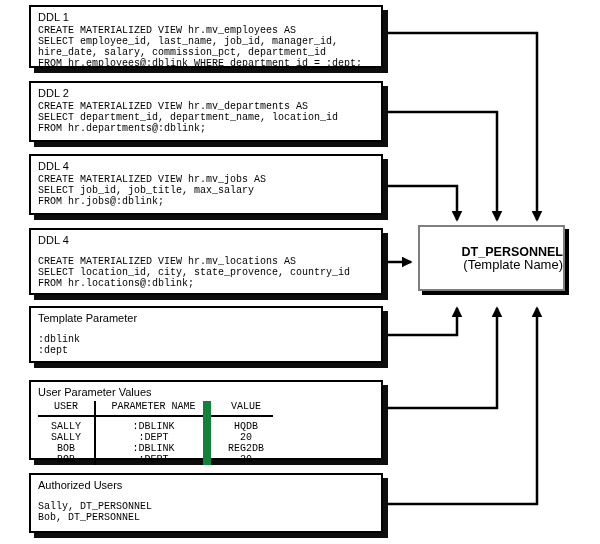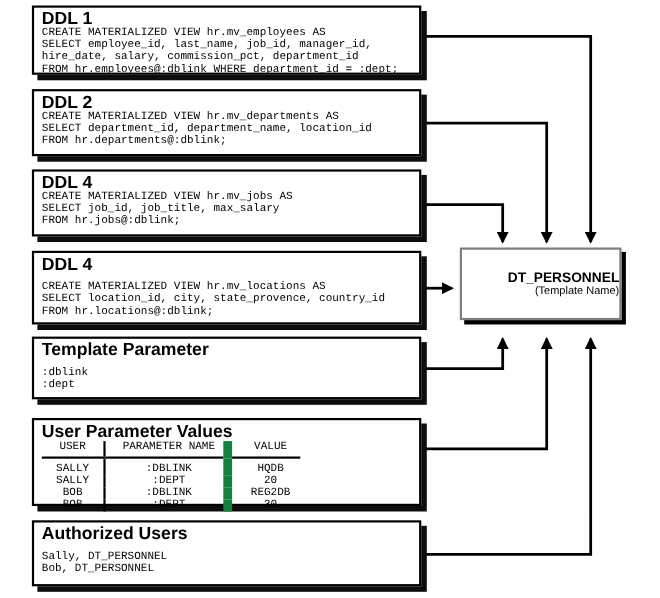--- a/index.html
+++ b/index.html
@@ -23,22 +23,22 @@
     width: 354px;
     box-sizing: border-box;
     background: #ffffff;
     border: 2px solid #000000;
     box-shadow: 5px 5px 0 #0d0d0d;
     padding: 4px 4px 0 7px;
     z-index: 1;
   }
   .box-title {
     font-family: "Liberation Sans", sans-serif;
-    font-weight: bold;
-    font-size: 16px;
+    font-weight: normal;
+    font-size: 11px;
     line-height: 13px;
     color: #000000;
     white-space: pre;
   }
   .code { margin-top: 1px; }
   .code.gap { margin-top: 9px; }
   .code div {
     font-family: "Liberation Mono", "DejaVu Sans Mono", monospace;
     font-size: 10px;
     line-height: 11px;
@@ -82,21 +82,21 @@
     justify-content: center;
   }
   .template-name {
     font-weight: bold;
     font-size: 12.5px;
     line-height: 13px;
     color: #000000;
     white-space: pre;
   }
   .template-subtitle {
-    font-size: 10px;
+    font-size: 13px;
     line-height: 12px;
     color: #000000;
     white-space: pre;
   }
 </style>
 </head>
 <body>
 
 <div class="canvas">
 

